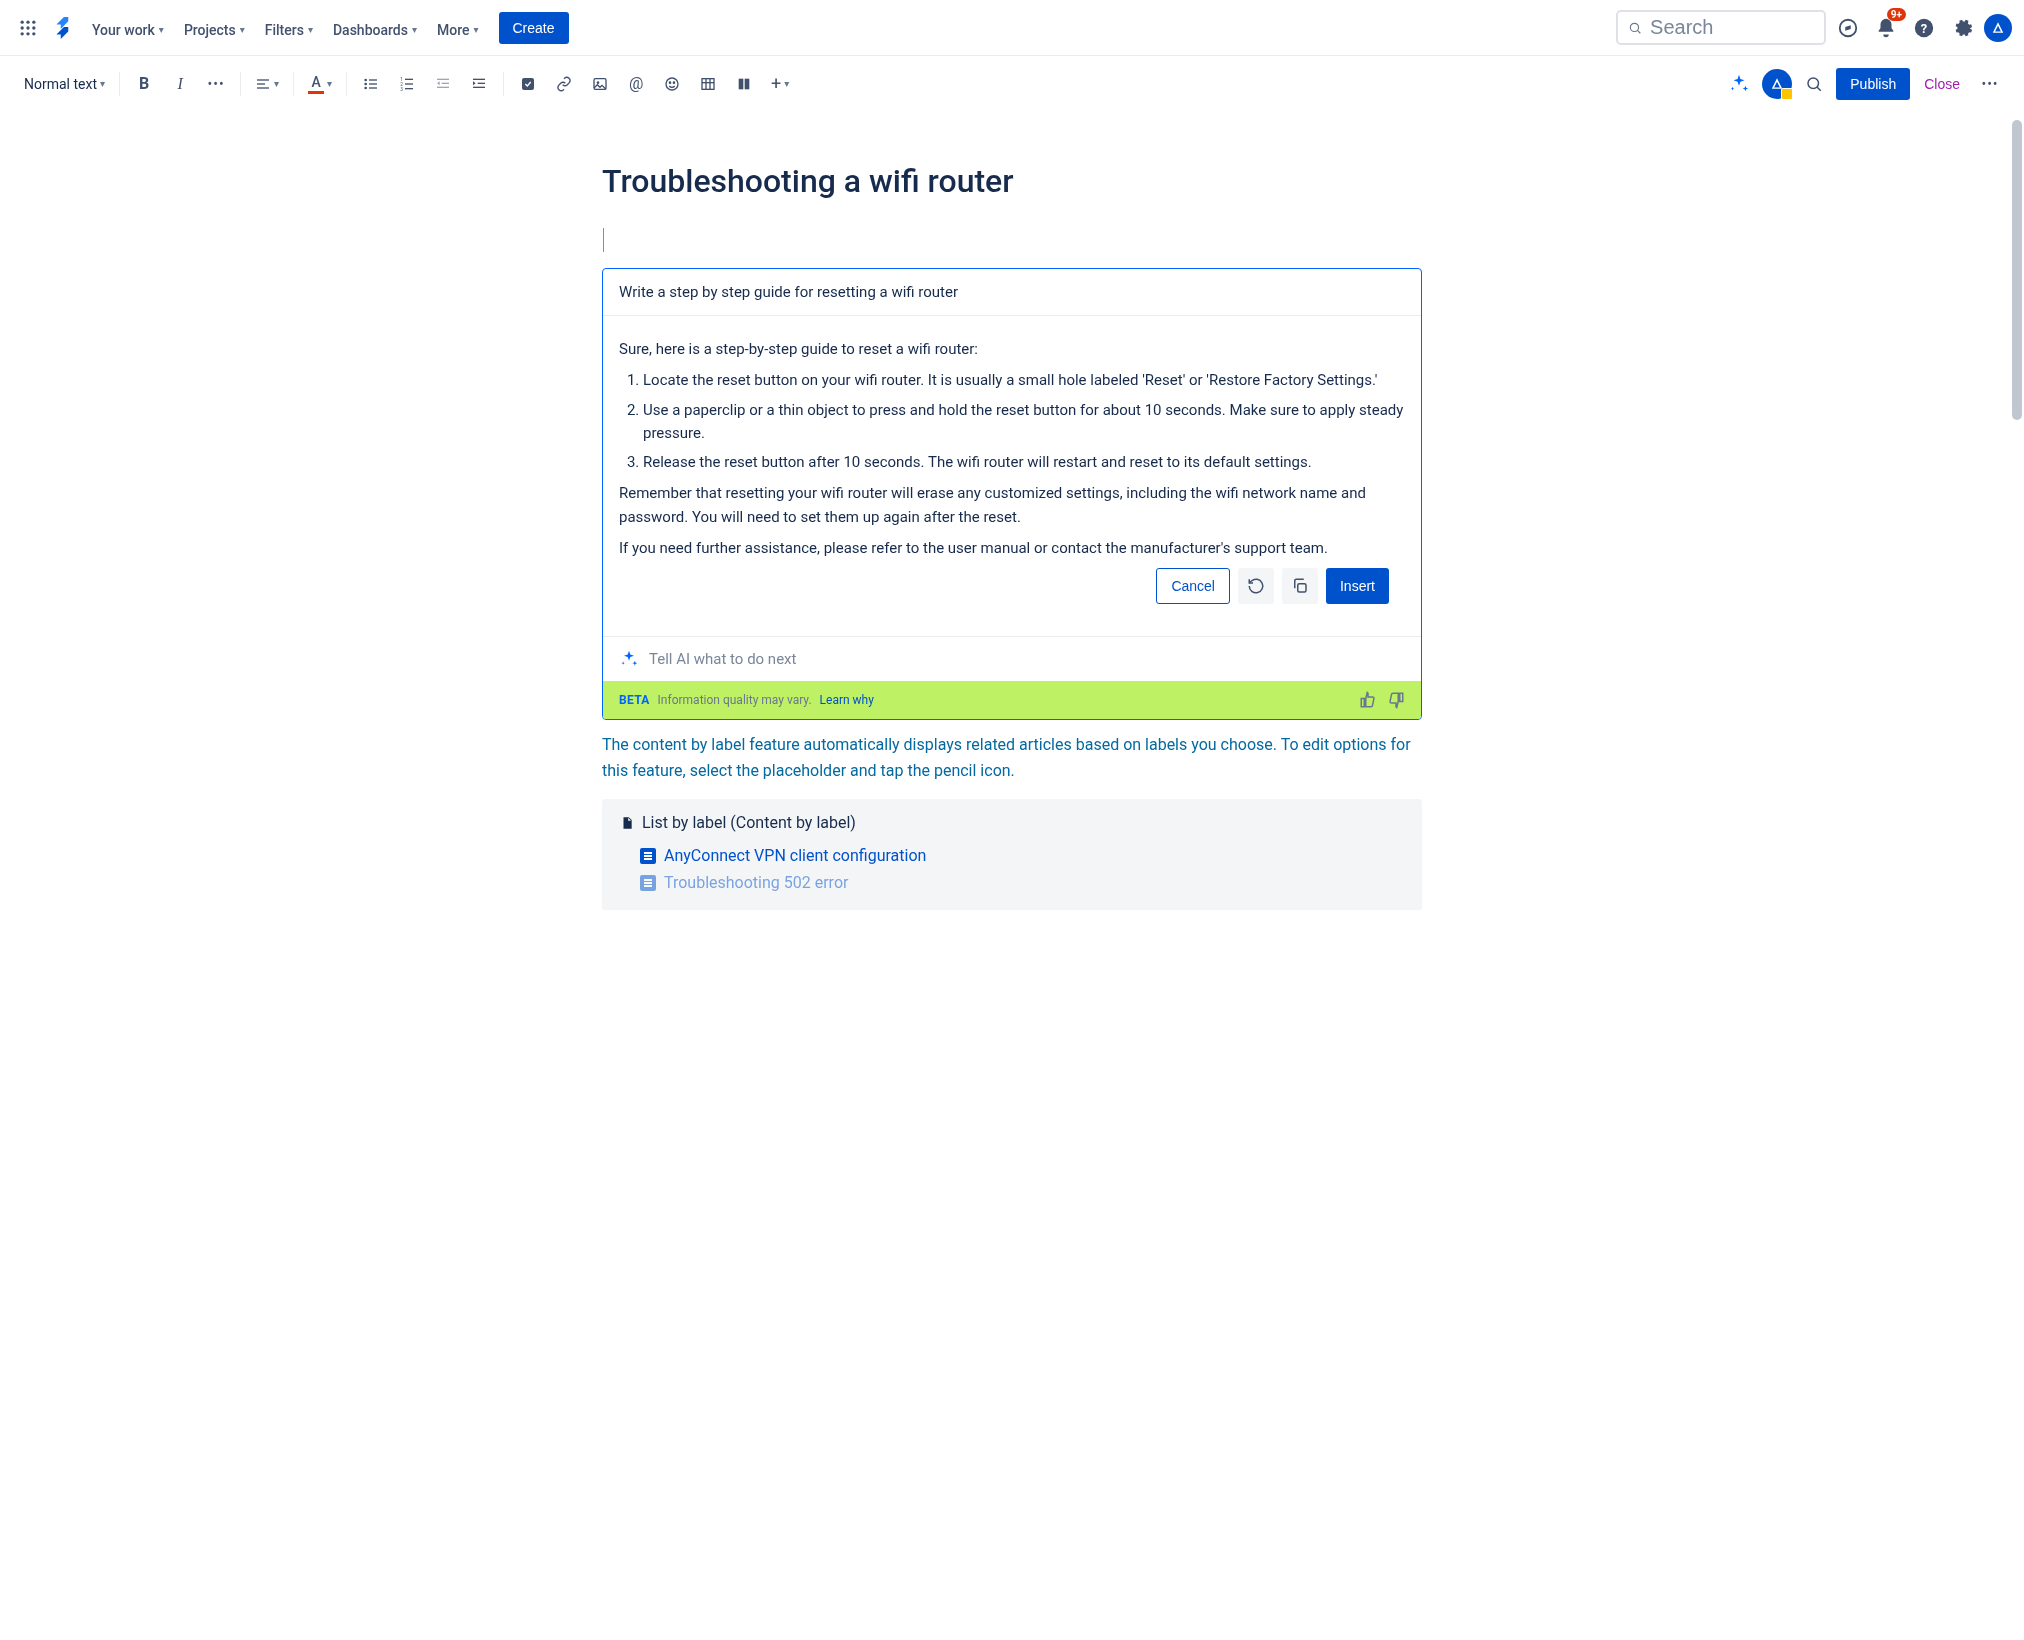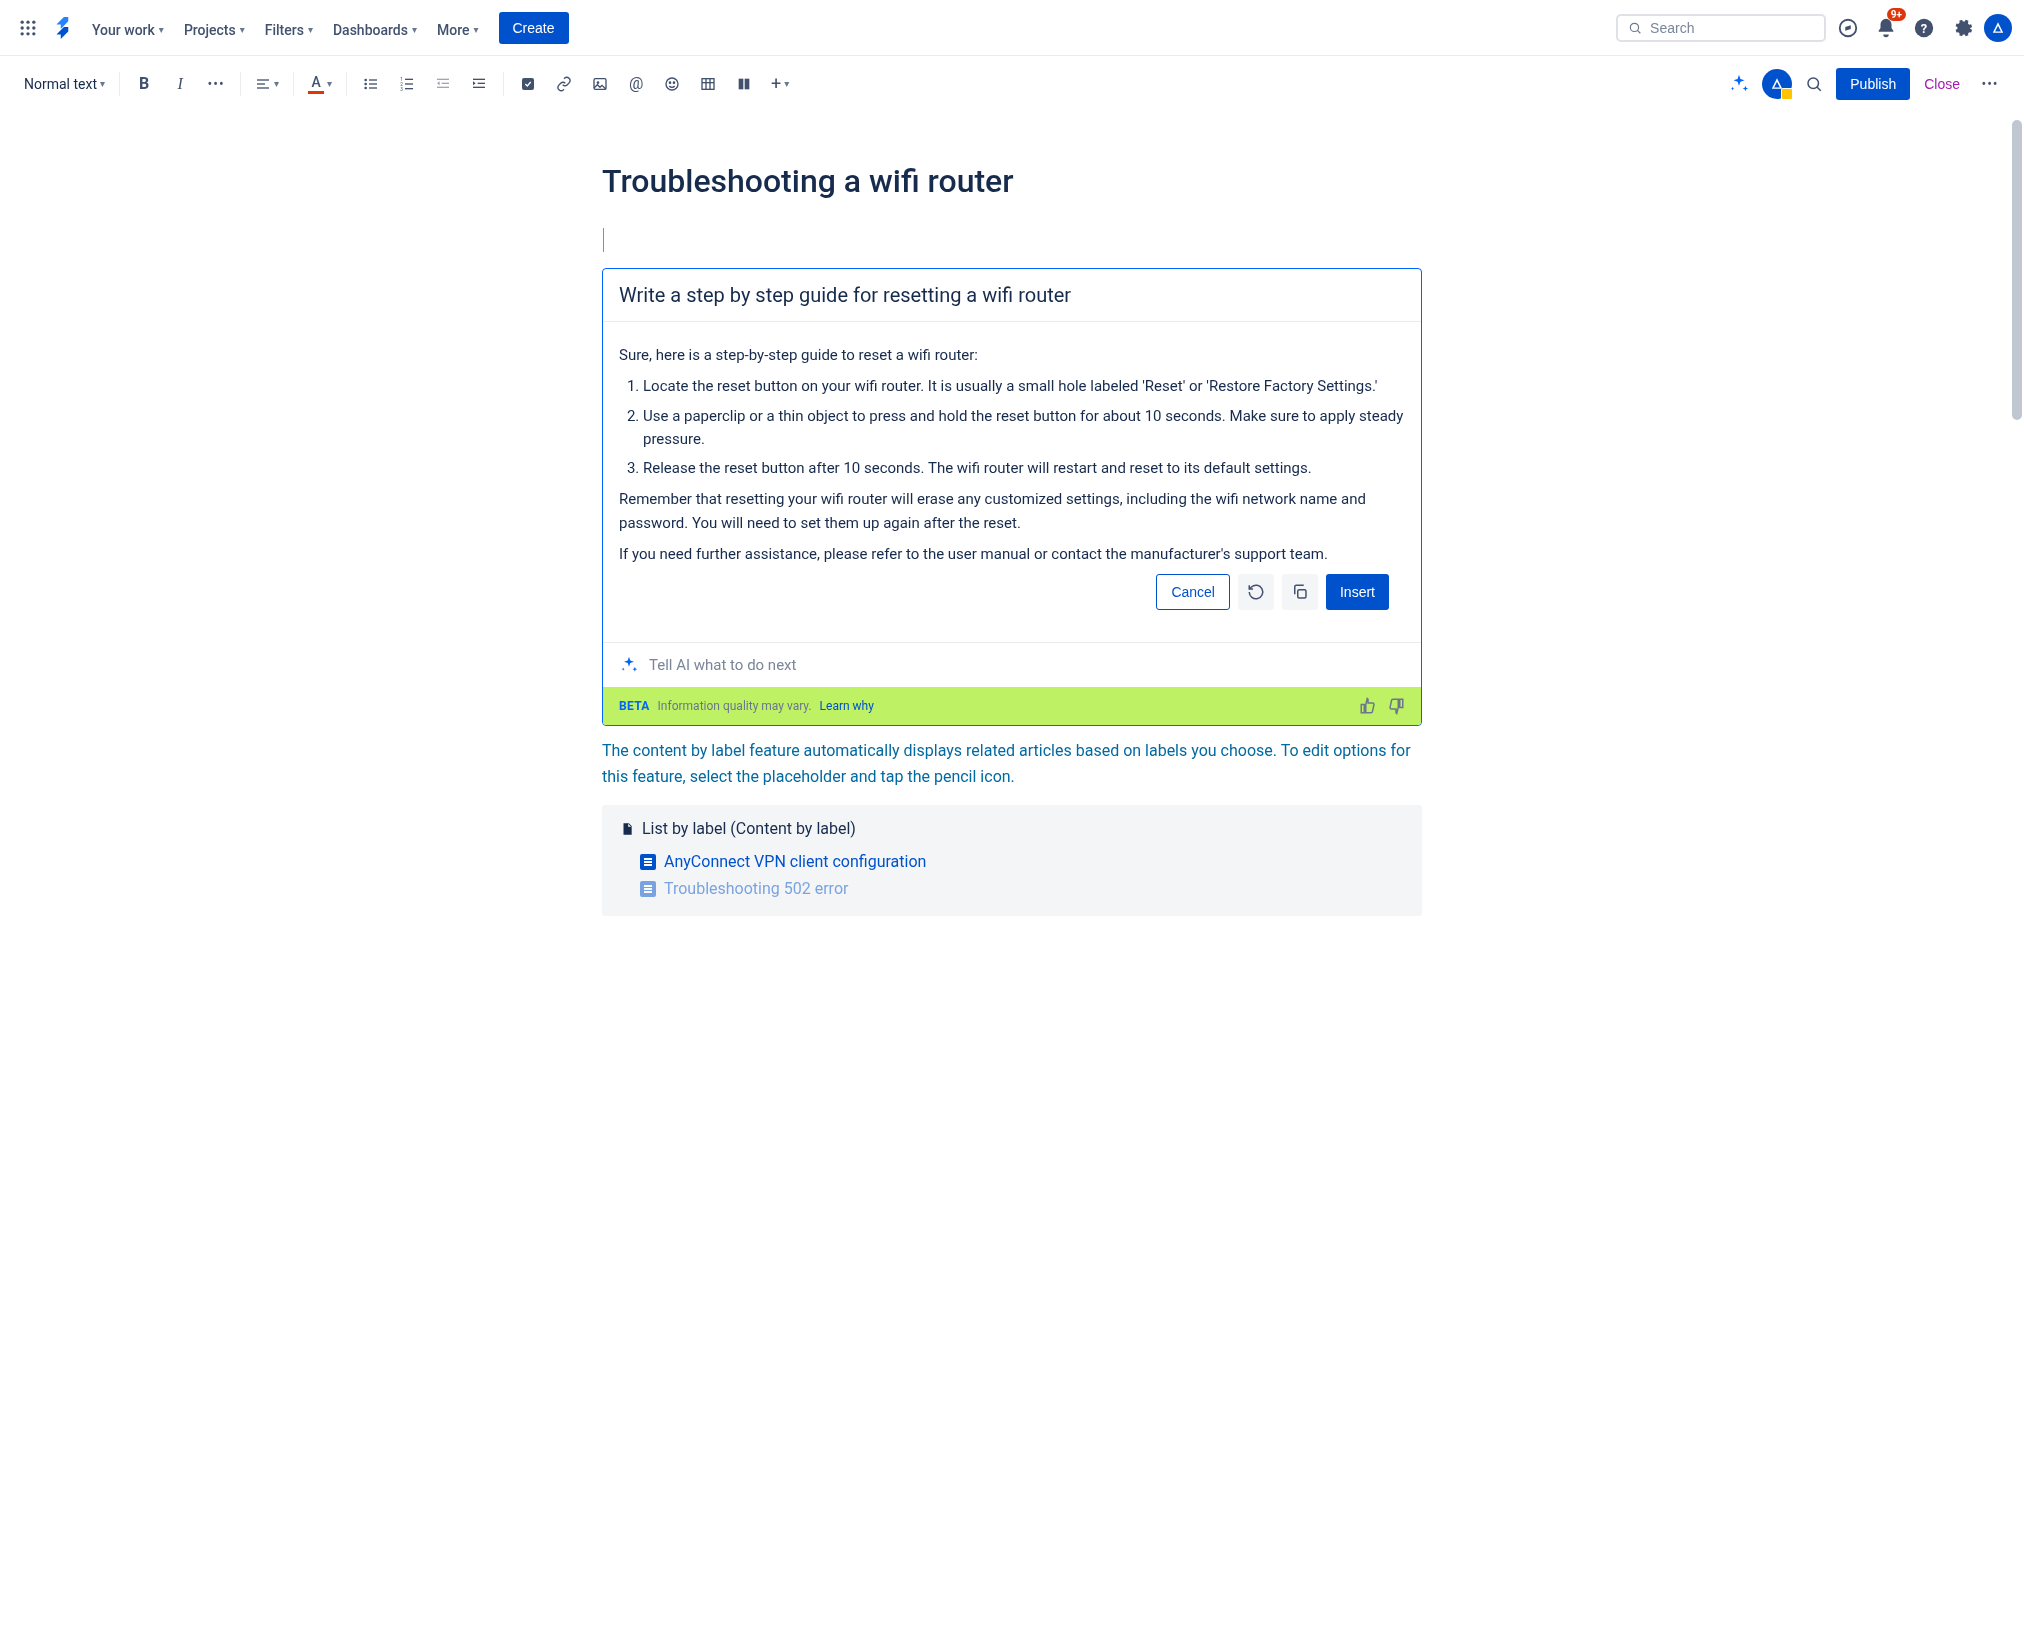--- a/index.html
+++ b/index.html
@@ -5,21 +5,21 @@
 * { box-sizing: border-box; margin: 0; padding: 0; }
 body { font-family: -apple-system, BlinkMacSystemFont, "Segoe UI", Roboto, sans-serif; color: #172B4D; background: #fff; font-size: 14px; }
 .topbar { height: 56px; border-bottom: 1px solid #EBECF0; display: flex; align-items: center; padding: 0 12px; gap: 6px; }
 .topbar-left { display: flex; align-items: flex-end; gap: 4px; }
 .icon-btn { width: 32px; height: 32px; display: flex; align-items: center; justify-content: center; border-radius: 3px; cursor: pointer; color: #42526E; }
 .nav-item { padding: 6px 8px; border-radius: 3px; display: flex; align-items: center; gap: 4px; color: #42526E; font-weight: 500; cursor: pointer; font-size: 14px; }
 .chev { font-size: 10px; color: #6B778C; }
 .btn-primary { background: #0052CC; color: #fff; border: none; padding: 8px 14px; border-radius: 3px; font-weight: 500; cursor: pointer; font-size: 14px; }
 .spacer { flex: 1; }
 .search-box { display: flex; align-items: center; border: 2px solid #DFE1E6; border-radius: 5px; padding: 4px 10px; width: 210px; gap: 8px; }
-.search-box input { border: none; outline: none; font-size: 14px; width: 100%; color: #0369a1; }
+.search-box input { border: none; outline: none; font-size: 20px; width: 100%; color: #0369a1; }
 .search-box input::placeholder { color: #7A869A; }
 .topbar-right { display: flex; align-items: center; gap: 6px; }
 .badge-wrap { position: relative; }
 .badge { position: absolute; top: -4px; right: -4px; background: #DE350B; color: #fff; font-size: 10px; font-weight: 700; padding: 1px 4px; border-radius: 8px; min-width: 16px; text-align: center; }
 .avatar-circle { width: 28px; height: 28px; border-radius: 50%; background: #0052CC; display: flex; align-items: center; justify-content: center; color: #fff; }
 
 .toolbar { height: 56px; display: flex; align-items: center; padding: 0 18px; gap: 4px; border-bottom: 1px solid transparent; }
 .tb-sep { width: 1px; height: 24px; background: #EBECF0; margin: 0 4px; }
 .tb-btn { min-width: 32px; height: 32px; padding: 0 6px; display: flex; align-items: center; justify-content: center; border-radius: 3px; cursor: pointer; color: #42526E; gap: 3px; }
 .tb-text { font-size: 14px; font-weight: 400; color: #172B4D; }
@@ -28,21 +28,21 @@
 .avatar-sm::after { content:""; position:absolute; bottom:-1px; right:-1px; width:10px; height:10px; background:#FFC400; border-radius:2px; border:1px solid #fff; }
 .btn-close { background: none; border: none; font-size: 14px; color: #a21caf; font-weight: 500; cursor: pointer; padding: 6px 8px; border-radius: 3px; }
 
 .page { max-width: 820px; margin: 0 auto; padding: 50px 0 40px; position: relative; }
 .page-title { font-size: 32px; font-weight: 500; color: #172B4D; margin-bottom: 24px; }
 
 .cursor-line { height: 40px; position: relative; margin-bottom: 4px; }
 .cursor-line::before { content:""; position:absolute; left:1px; top:4px; width:1px; height:24px; background:#4C9AFF; }
 
 .ai-panel { border: 1px solid #0065FF; border-radius: 4px; background: #fff; margin-bottom: 12px; overflow: hidden; }
-.ai-prompt { padding: 14px 16px; font-size: 20px; color: #172B4D; border-bottom: 1px solid #EBECF0; }
+.ai-prompt { padding: 14px 16px; font-size: 15px; color: #172B4D; border-bottom: 1px solid #EBECF0; }
 .ai-body { padding: 14px 16px 16px; font-size: 15px; line-height: 1.55; color: #172B4D; }
 .ai-body p { margin: 8px 0; }
 .ai-body ol { margin: 8px 0 8px 24px; padding: 0; }
 .ai-body ol li { margin: 6px 0; }
 .ai-actions { display: flex; justify-content: flex-end; gap: 8px; padding: 0 16px 16px; }
 .btn-outline { background: #fff; border: 1px solid #0052CC; color: #0052CC; padding: 8px 14px; border-radius: 3px; font-weight: 500; cursor: pointer; font-size: 14px; }
 .btn-icon-sq { width: 36px; height: 36px; background: #F4F5F7; border: none; border-radius: 3px; display: flex; align-items: center; justify-content: center; cursor: pointer; color: #42526E; }
 .ai-next { display: flex; align-items: center; gap: 10px; padding: 12px 16px; border-top: 1px solid #EBECF0; color: #7A869A; font-size: 15px; }
 .ai-footer { background: #bef264; padding: 10px 16px; display: flex; align-items: center; gap: 8px; font-size: 12px; color: #6B778C; }
 .beta-tag { color: #0065FF; font-weight: 700; font-size: 12px; letter-spacing: 0.3px; }

